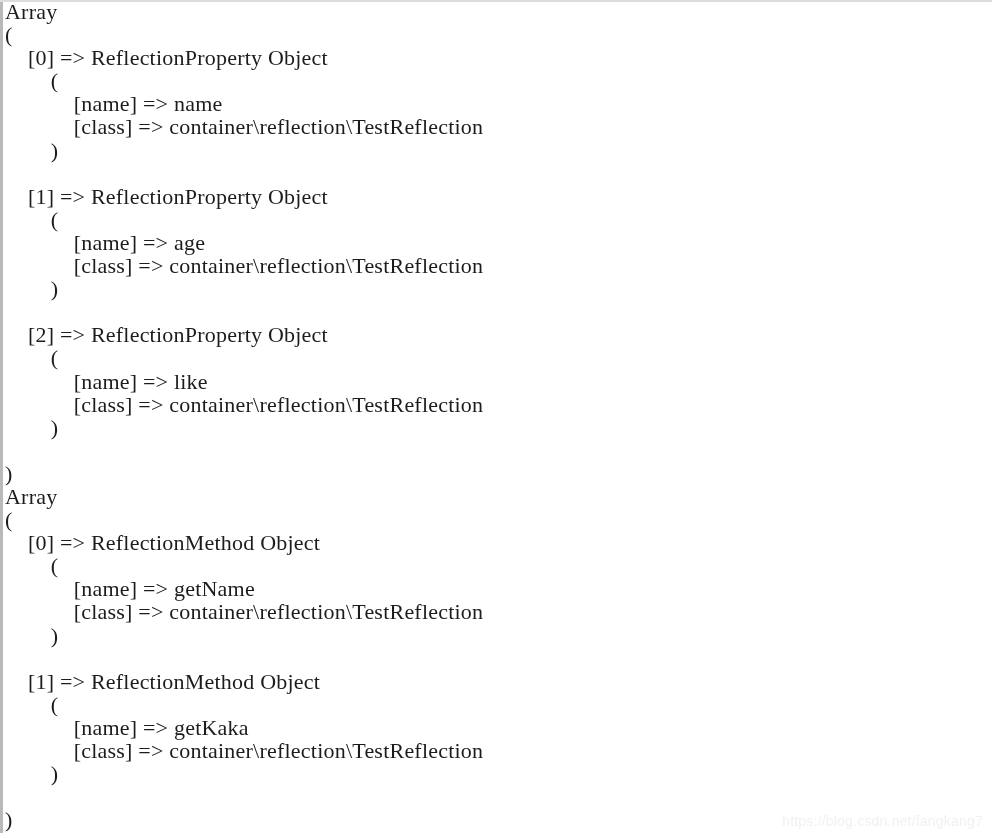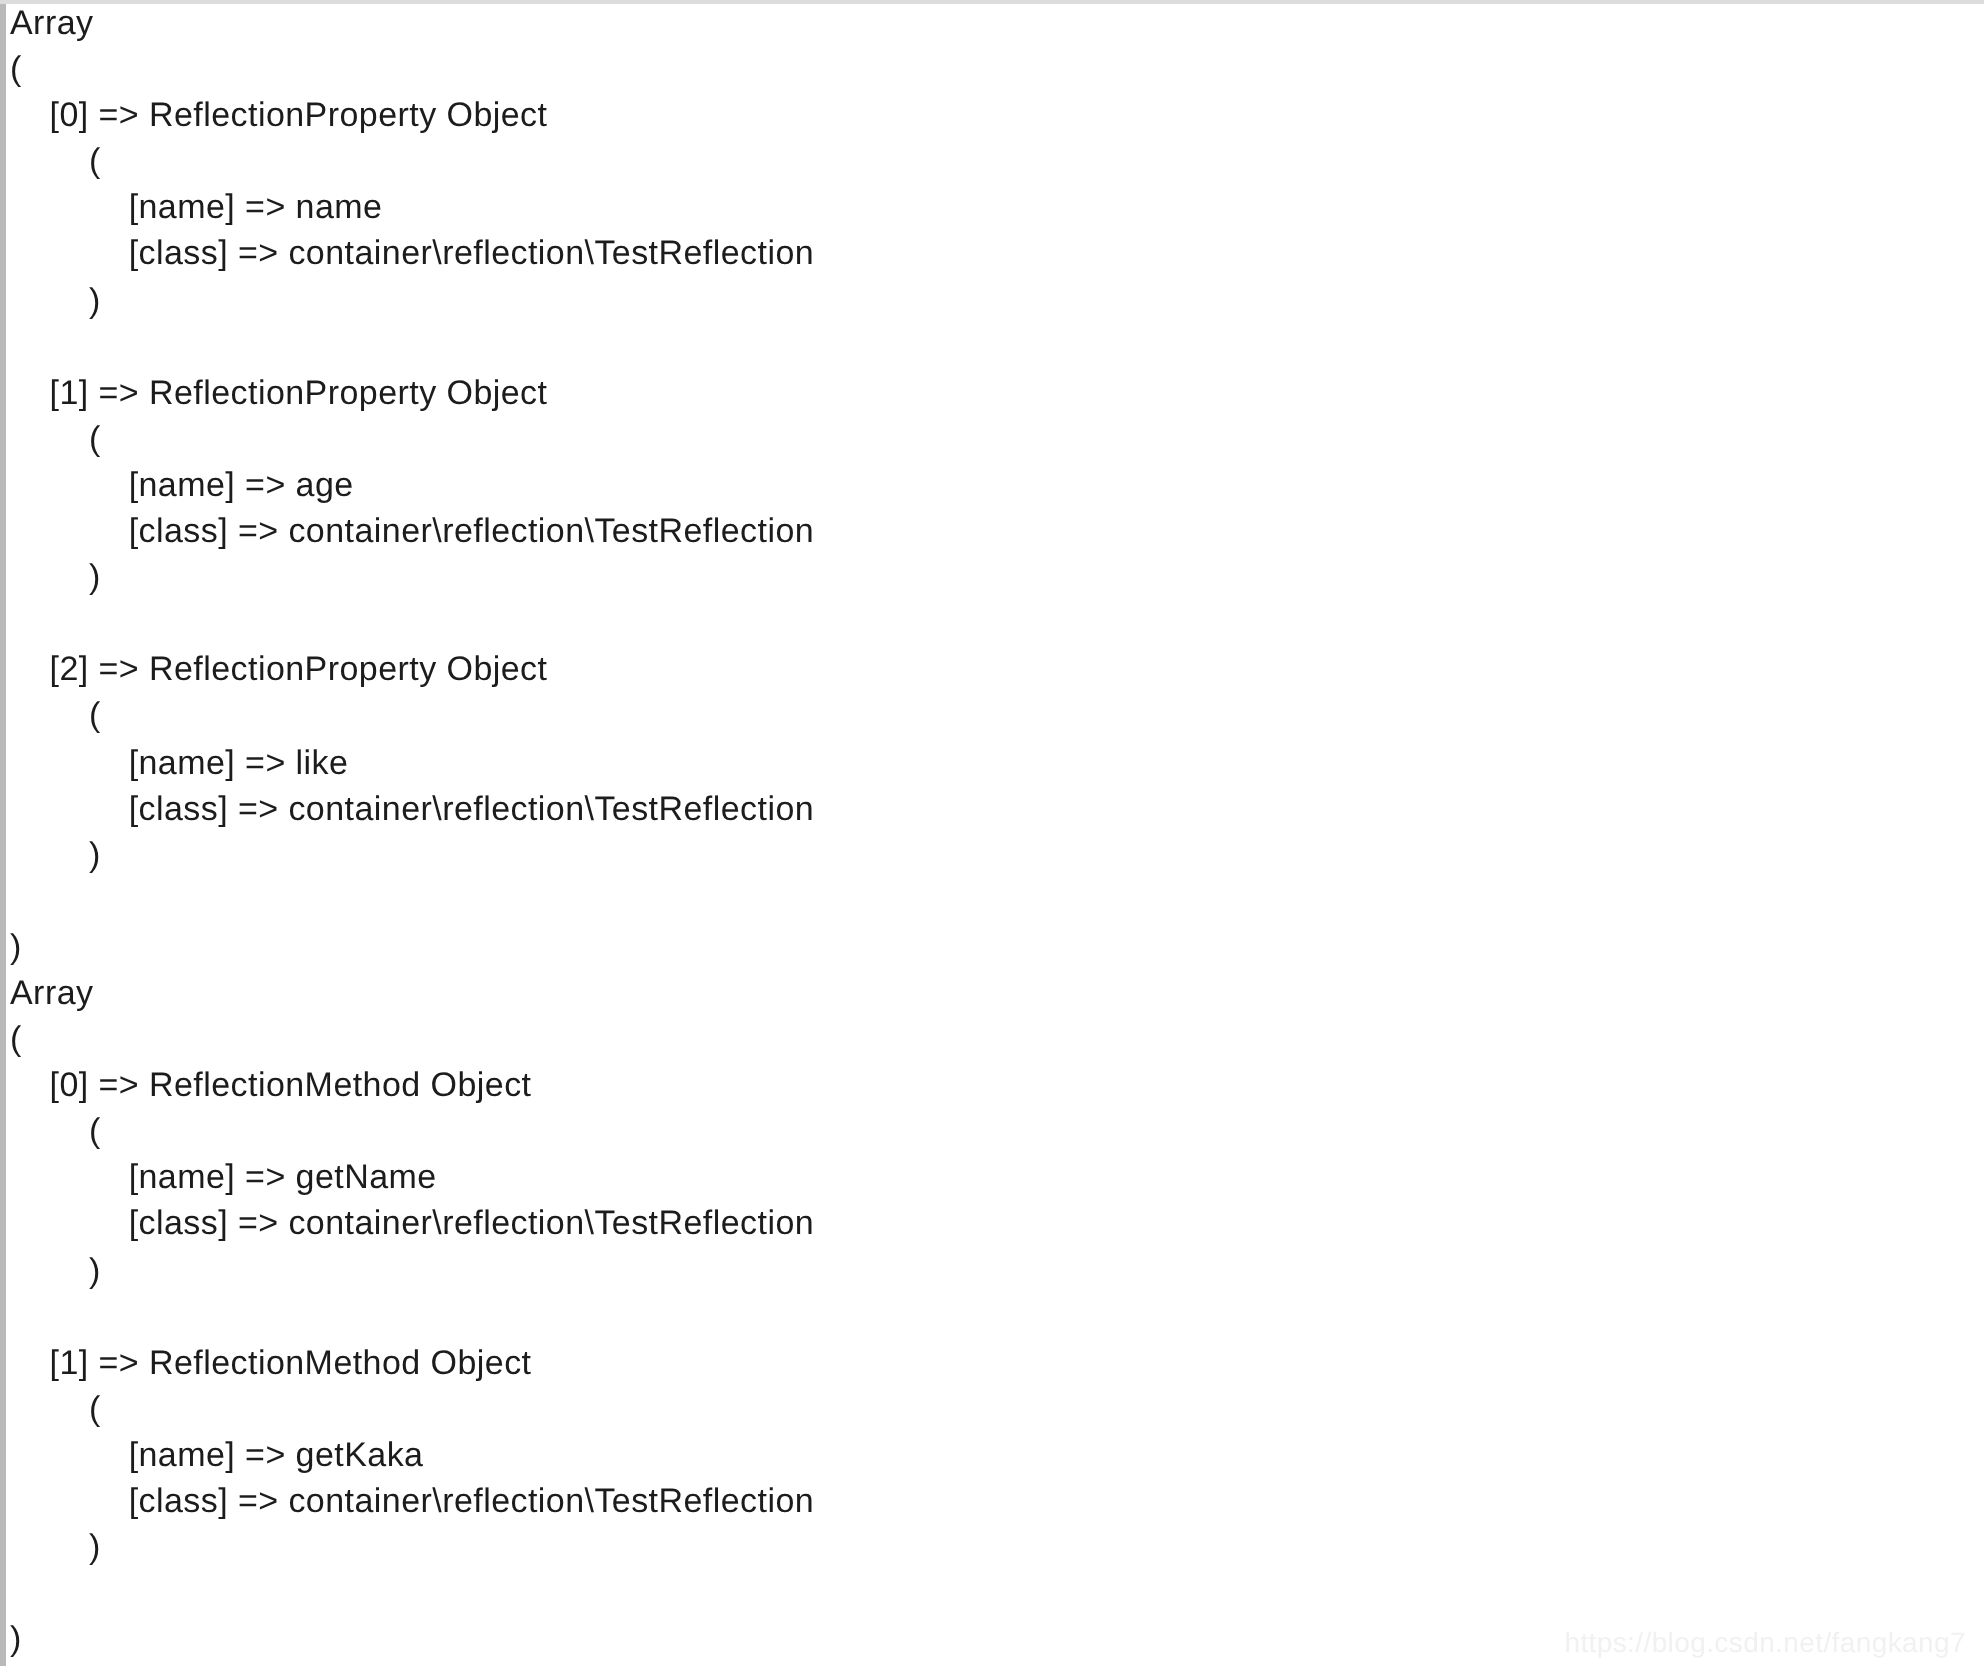--- a/index.html
+++ b/index.html
@@ -36,22 +36,22 @@
     background: #b9b9b9;
   }
 
   
   .dump {
     position: absolute;
     top: 0;
     left: 5px;
     margin: 0;
     padding: 0;
-    font-family: Liberation Sans, sans-serif;
-    font-size: 17px;
+    font-family: Liberation Serif, serif;
+    font-size: 22px;
     line-height: 23.1px;
     letter-spacing: 0.22px;
     color: #1c1c1c;
     white-space: pre;
     -webkit-font-smoothing: auto;
   }
 
   
   .watermark {
     position: absolute;

